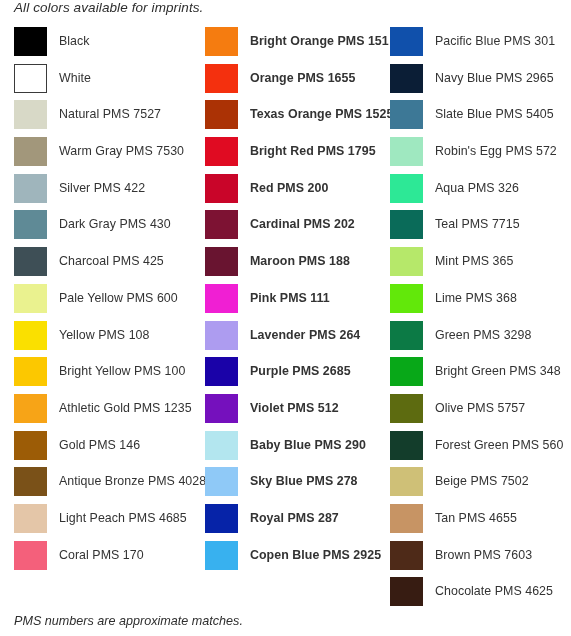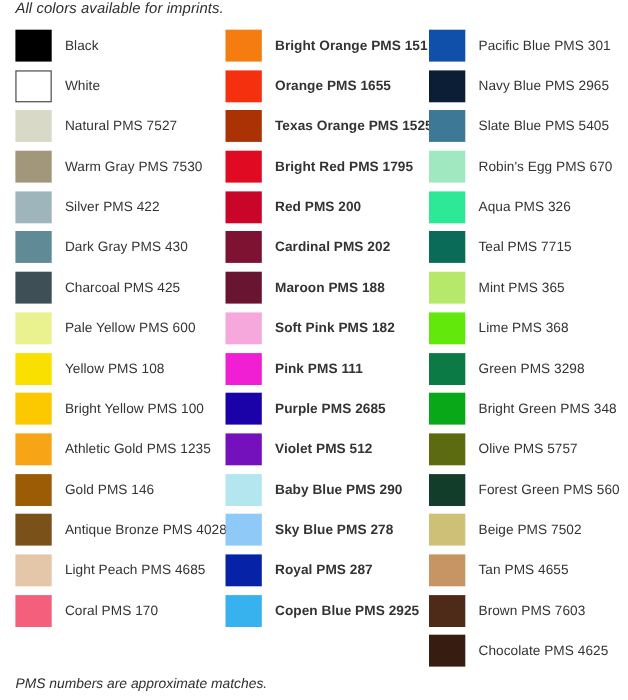--- a/index.html
+++ b/index.html
@@ -172,28 +172,28 @@
         </div>
         <div class="swatch-row">
           <div class="swatch-chip" style="background-color: rgb(125, 18, 51);"></div>
           <div class="swatch-label">Cardinal PMS 202</div>
         </div>
         <div class="swatch-row">
           <div class="swatch-chip" style="background-color: rgb(105, 20, 48);"></div>
           <div class="swatch-label">Maroon PMS 188</div>
         </div>
         <div class="swatch-row">
-          <div class="swatch-chip" style="background-color: rgb(246, 168, 221);"></div>
-          <div class="swatch-label">Soft Pink PMS 182</div>
-        </div>
-        <div class="swatch-row">
           <div class="swatch-chip" style="background-color: rgb(240, 31, 211);"></div>
           <div class="swatch-label">Pink PMS 111</div>
         </div>
         <div class="swatch-row">
+          <div class="swatch-chip" style="background-color: rgb(173, 156, 240);"></div>
+          <div class="swatch-label">Lavender PMS 264</div>
+        </div>
+        <div class="swatch-row">
           <div class="swatch-chip" style="background-color: rgb(26, 2, 168);"></div>
           <div class="swatch-label">Purple PMS 2685</div>
         </div>
         <div class="swatch-row">
           <div class="swatch-chip" style="background-color: rgb(117, 16, 189);"></div>
           <div class="swatch-label">Violet PMS 512</div>
         </div>
         <div class="swatch-row">
           <div class="swatch-chip" style="background-color: rgb(179, 230, 239);"></div>
           <div class="swatch-label">Baby Blue PMS 290</div>
@@ -219,21 +219,21 @@
         <div class="swatch-row">
           <div class="swatch-chip" style="background-color: rgb(11, 30, 54);"></div>
           <div class="swatch-label">Navy Blue PMS 2965</div>
         </div>
         <div class="swatch-row">
           <div class="swatch-chip" style="background-color: rgb(61, 120, 150);"></div>
           <div class="swatch-label">Slate Blue PMS 5405</div>
         </div>
         <div class="swatch-row">
           <div class="swatch-chip" style="background-color: rgb(159, 232, 192);"></div>
-          <div class="swatch-label">Robin's Egg PMS 670</div>
+          <div class="swatch-label">Robin's Egg PMS 572</div>
         </div>
         <div class="swatch-row">
           <div class="swatch-chip" style="background-color: rgb(45, 232, 150);"></div>
           <div class="swatch-label">Aqua PMS 326</div>
         </div>
         <div class="swatch-row">
           <div class="swatch-chip" style="background-color: rgb(10, 107, 89);"></div>
           <div class="swatch-label">Teal PMS 7715</div>
         </div>
         <div class="swatch-row">

